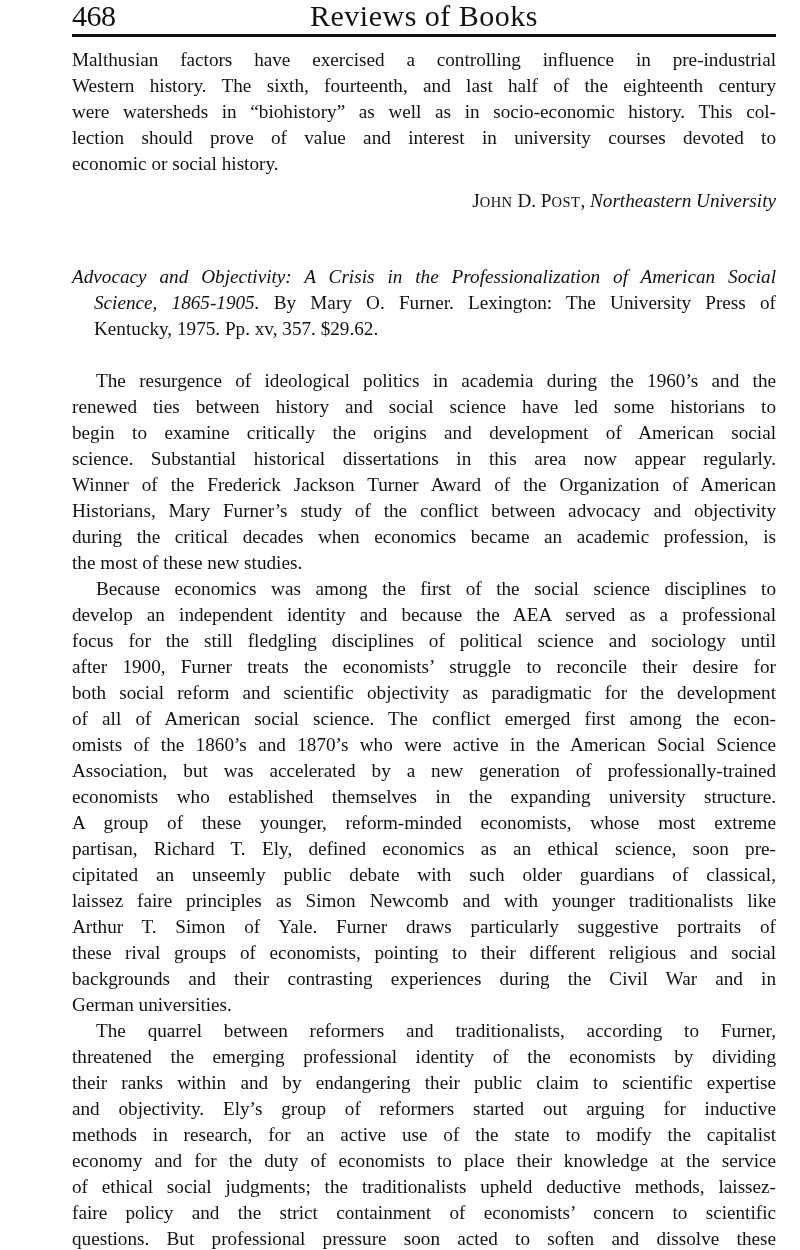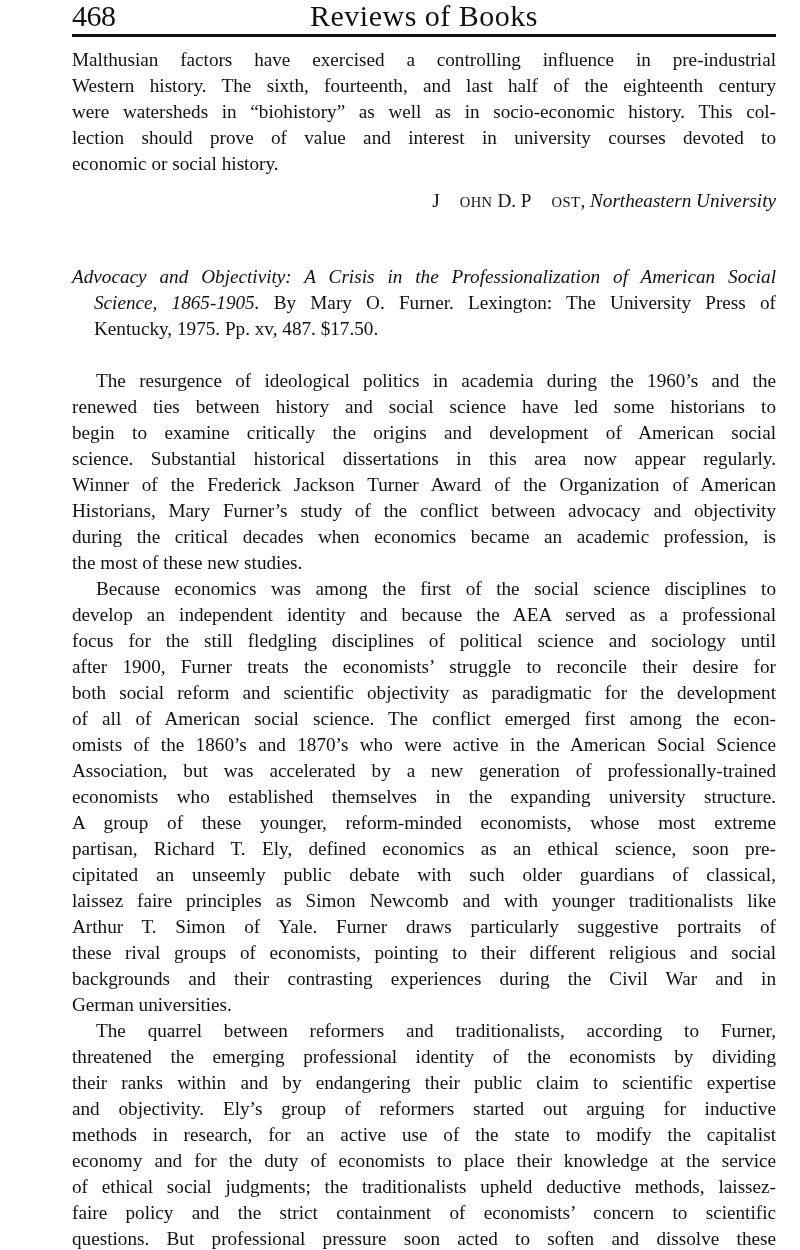--- a/index.html
+++ b/index.html
@@ -75,21 +75,21 @@
   }
   .signature {
     position: absolute;
     right: 0;
     top: 188px;
     font-size: 19.2px;
     line-height: 26px;
     white-space: nowrap;
   }
   .sc-cap { font-size: 19.2px; }
-  .sc-small { font-size: 14.5px; letter-spacing: 0.5px; margin-left: 20px; }
+  .sc-small { font-size: 14.5px; letter-spacing: 0.5px; }
   .it { font-style: italic; }
 </style>
 </head>
 <body>
 
 <div class="page">
 
   <div class="header">
     <span class="page-number">468</span>
     <span class="running-head">Reviews of Books</span>
@@ -104,21 +104,21 @@
     <div class="line last" style="top:151px">economic or social history.</div>
   </div>
 
   <div class="signature">
     <span class="sc-cap">J</span><span class="sc-small">OHN</span><span> D. </span><span class="sc-cap">P</span><span class="sc-small">OST</span><span>, </span><span class="it">Northeastern University</span>
   </div>
 
   <div>
     <div class="line it" style="top:264px">Advocacy and Objectivity: A Crisis in the Professionalization of American Social</div>
     <div class="line hang" style="top:290px"><span class="it">Science, 1865-1905.</span><span> By Mary O. Furner. Lexington: The University Press of</span></div>
-    <div class="line hang last" style="top:316px">Kentucky, 1975. Pp. xv, 487. $17.50.</div>
+    <div class="line hang last" style="top:316px">Kentucky, 1975. Pp. xv, 357. $29.62.</div>
   </div>
 
   <div>
     <div class="line indent" style="top:368px">The resurgence of ideological politics in academia during the 1960’s and the</div>
     <div class="line" style="top:394px">renewed ties between history and social science have led some historians to</div>
     <div class="line" style="top:420px">begin to examine critically the origins and development of American social</div>
     <div class="line" style="top:446px">science. Substantial historical dissertations in this area now appear regularly.</div>
     <div class="line" style="top:472px">Winner of the Frederick Jackson Turner Award of the Organization of American</div>
     <div class="line" style="top:498px">Historians, Mary Furner’s study of the conflict between advocacy and objectivity</div>
     <div class="line" style="top:524px">during the critical decades when economics became an academic profession, is</div>

